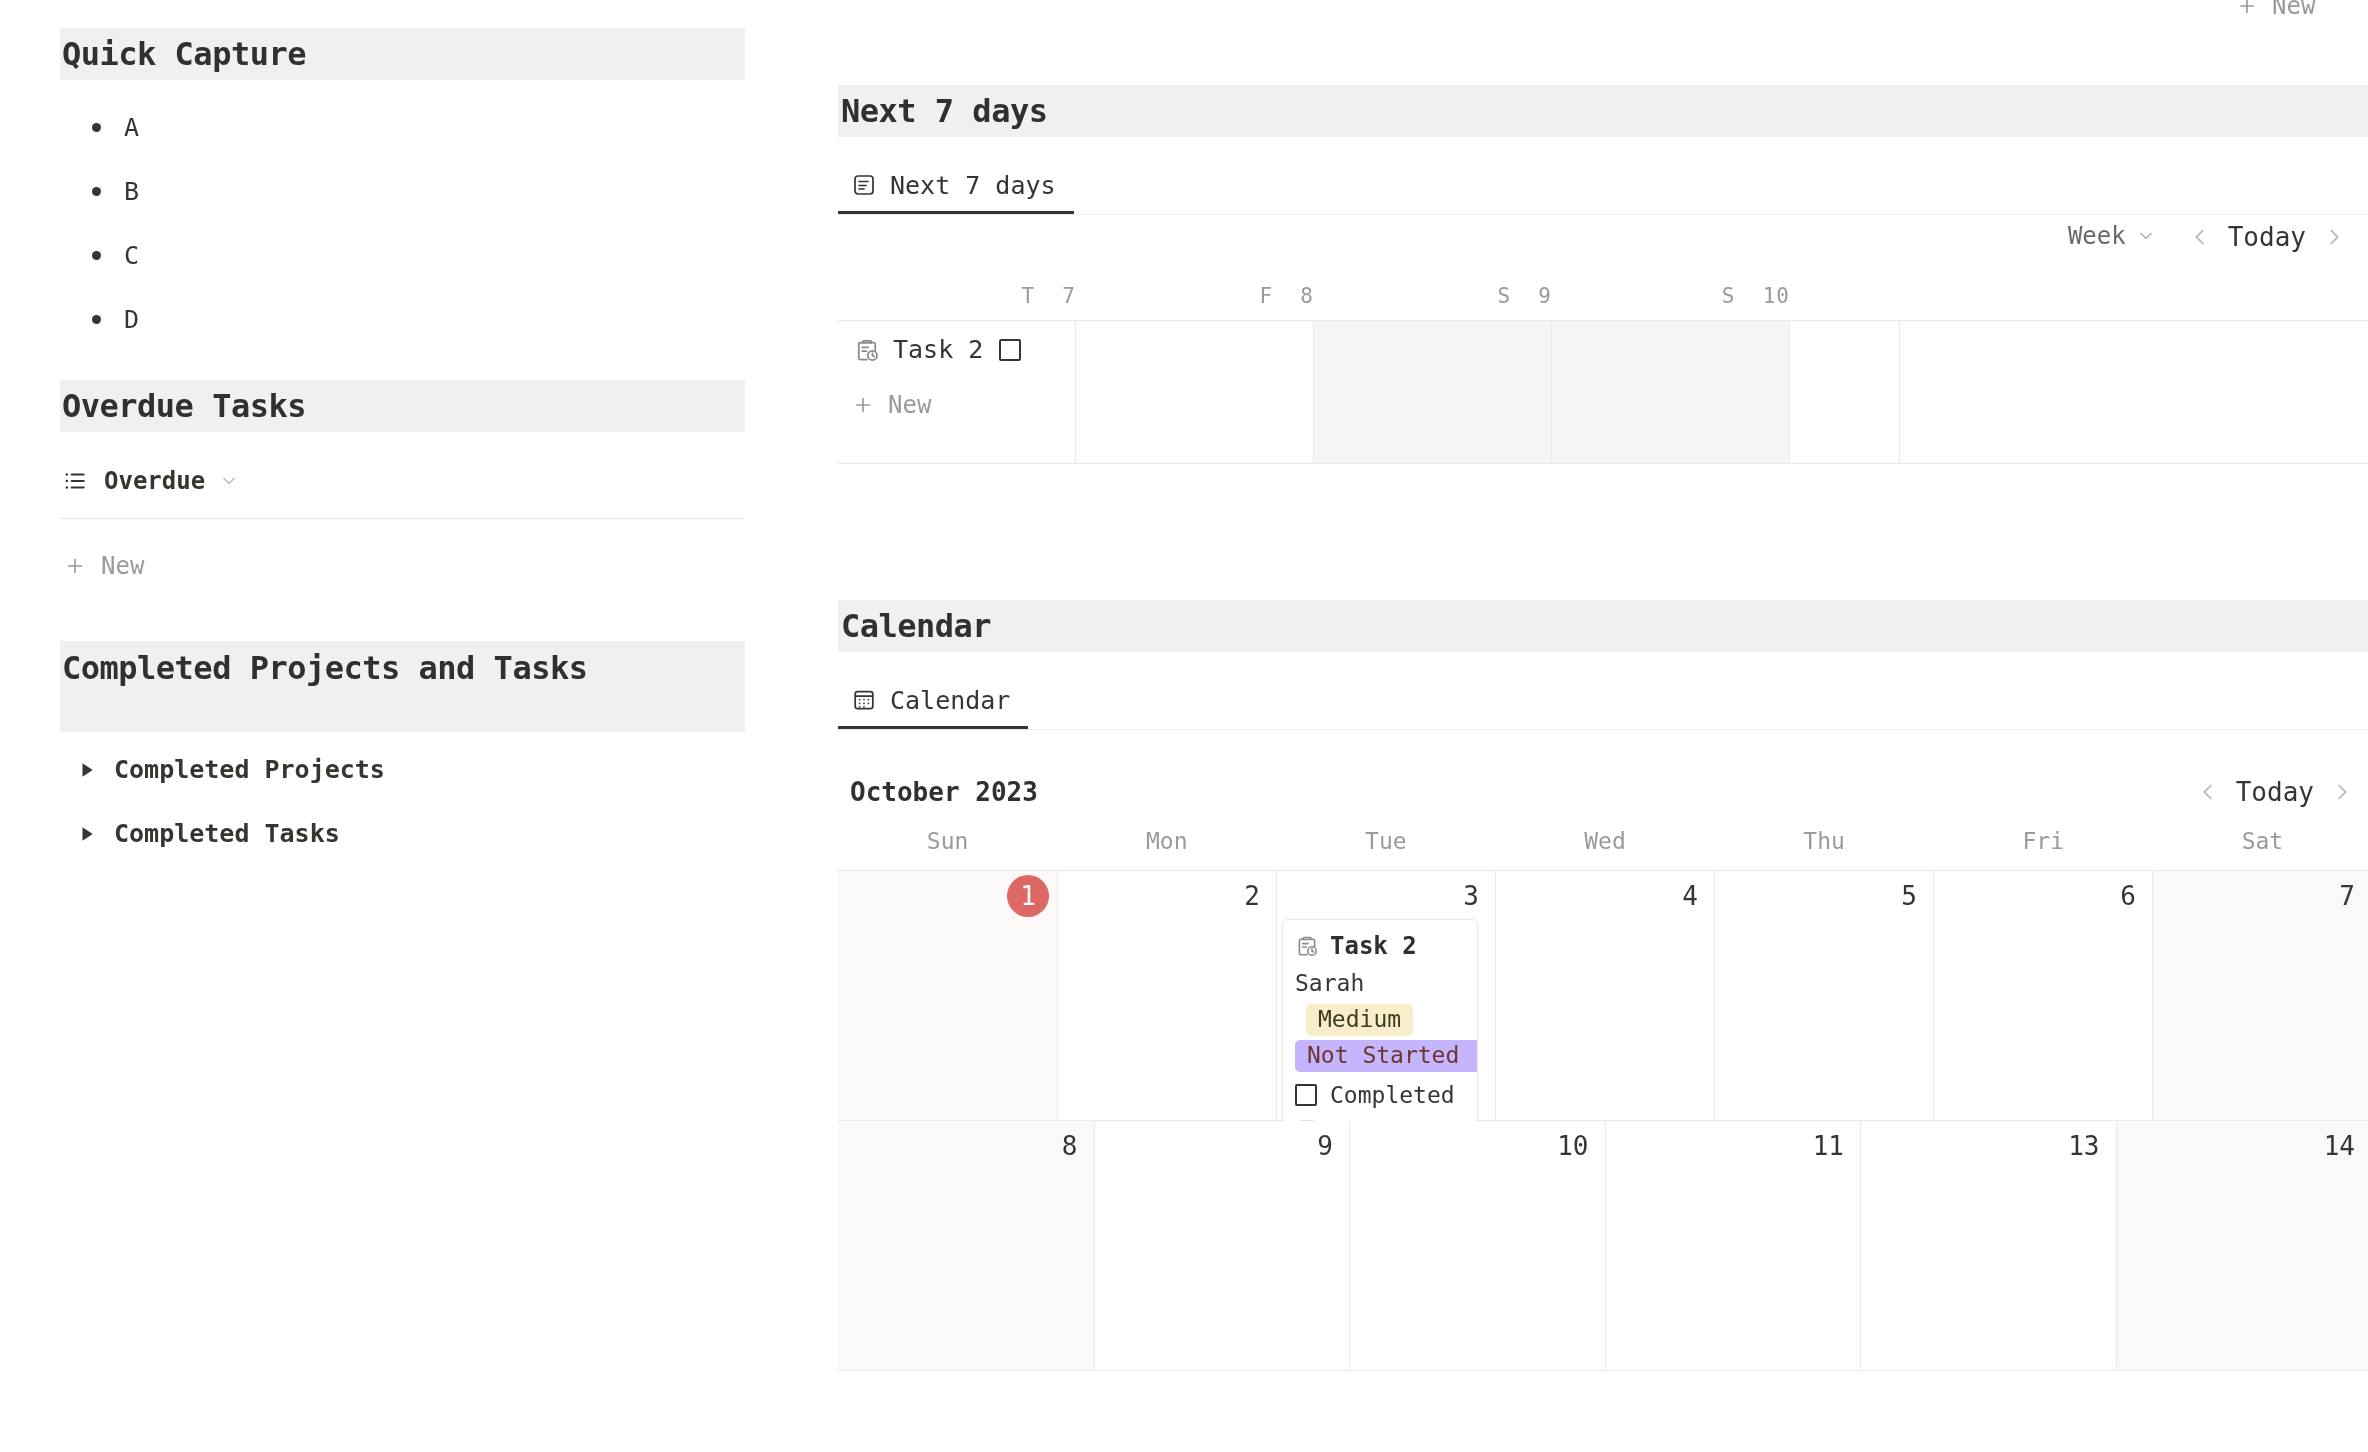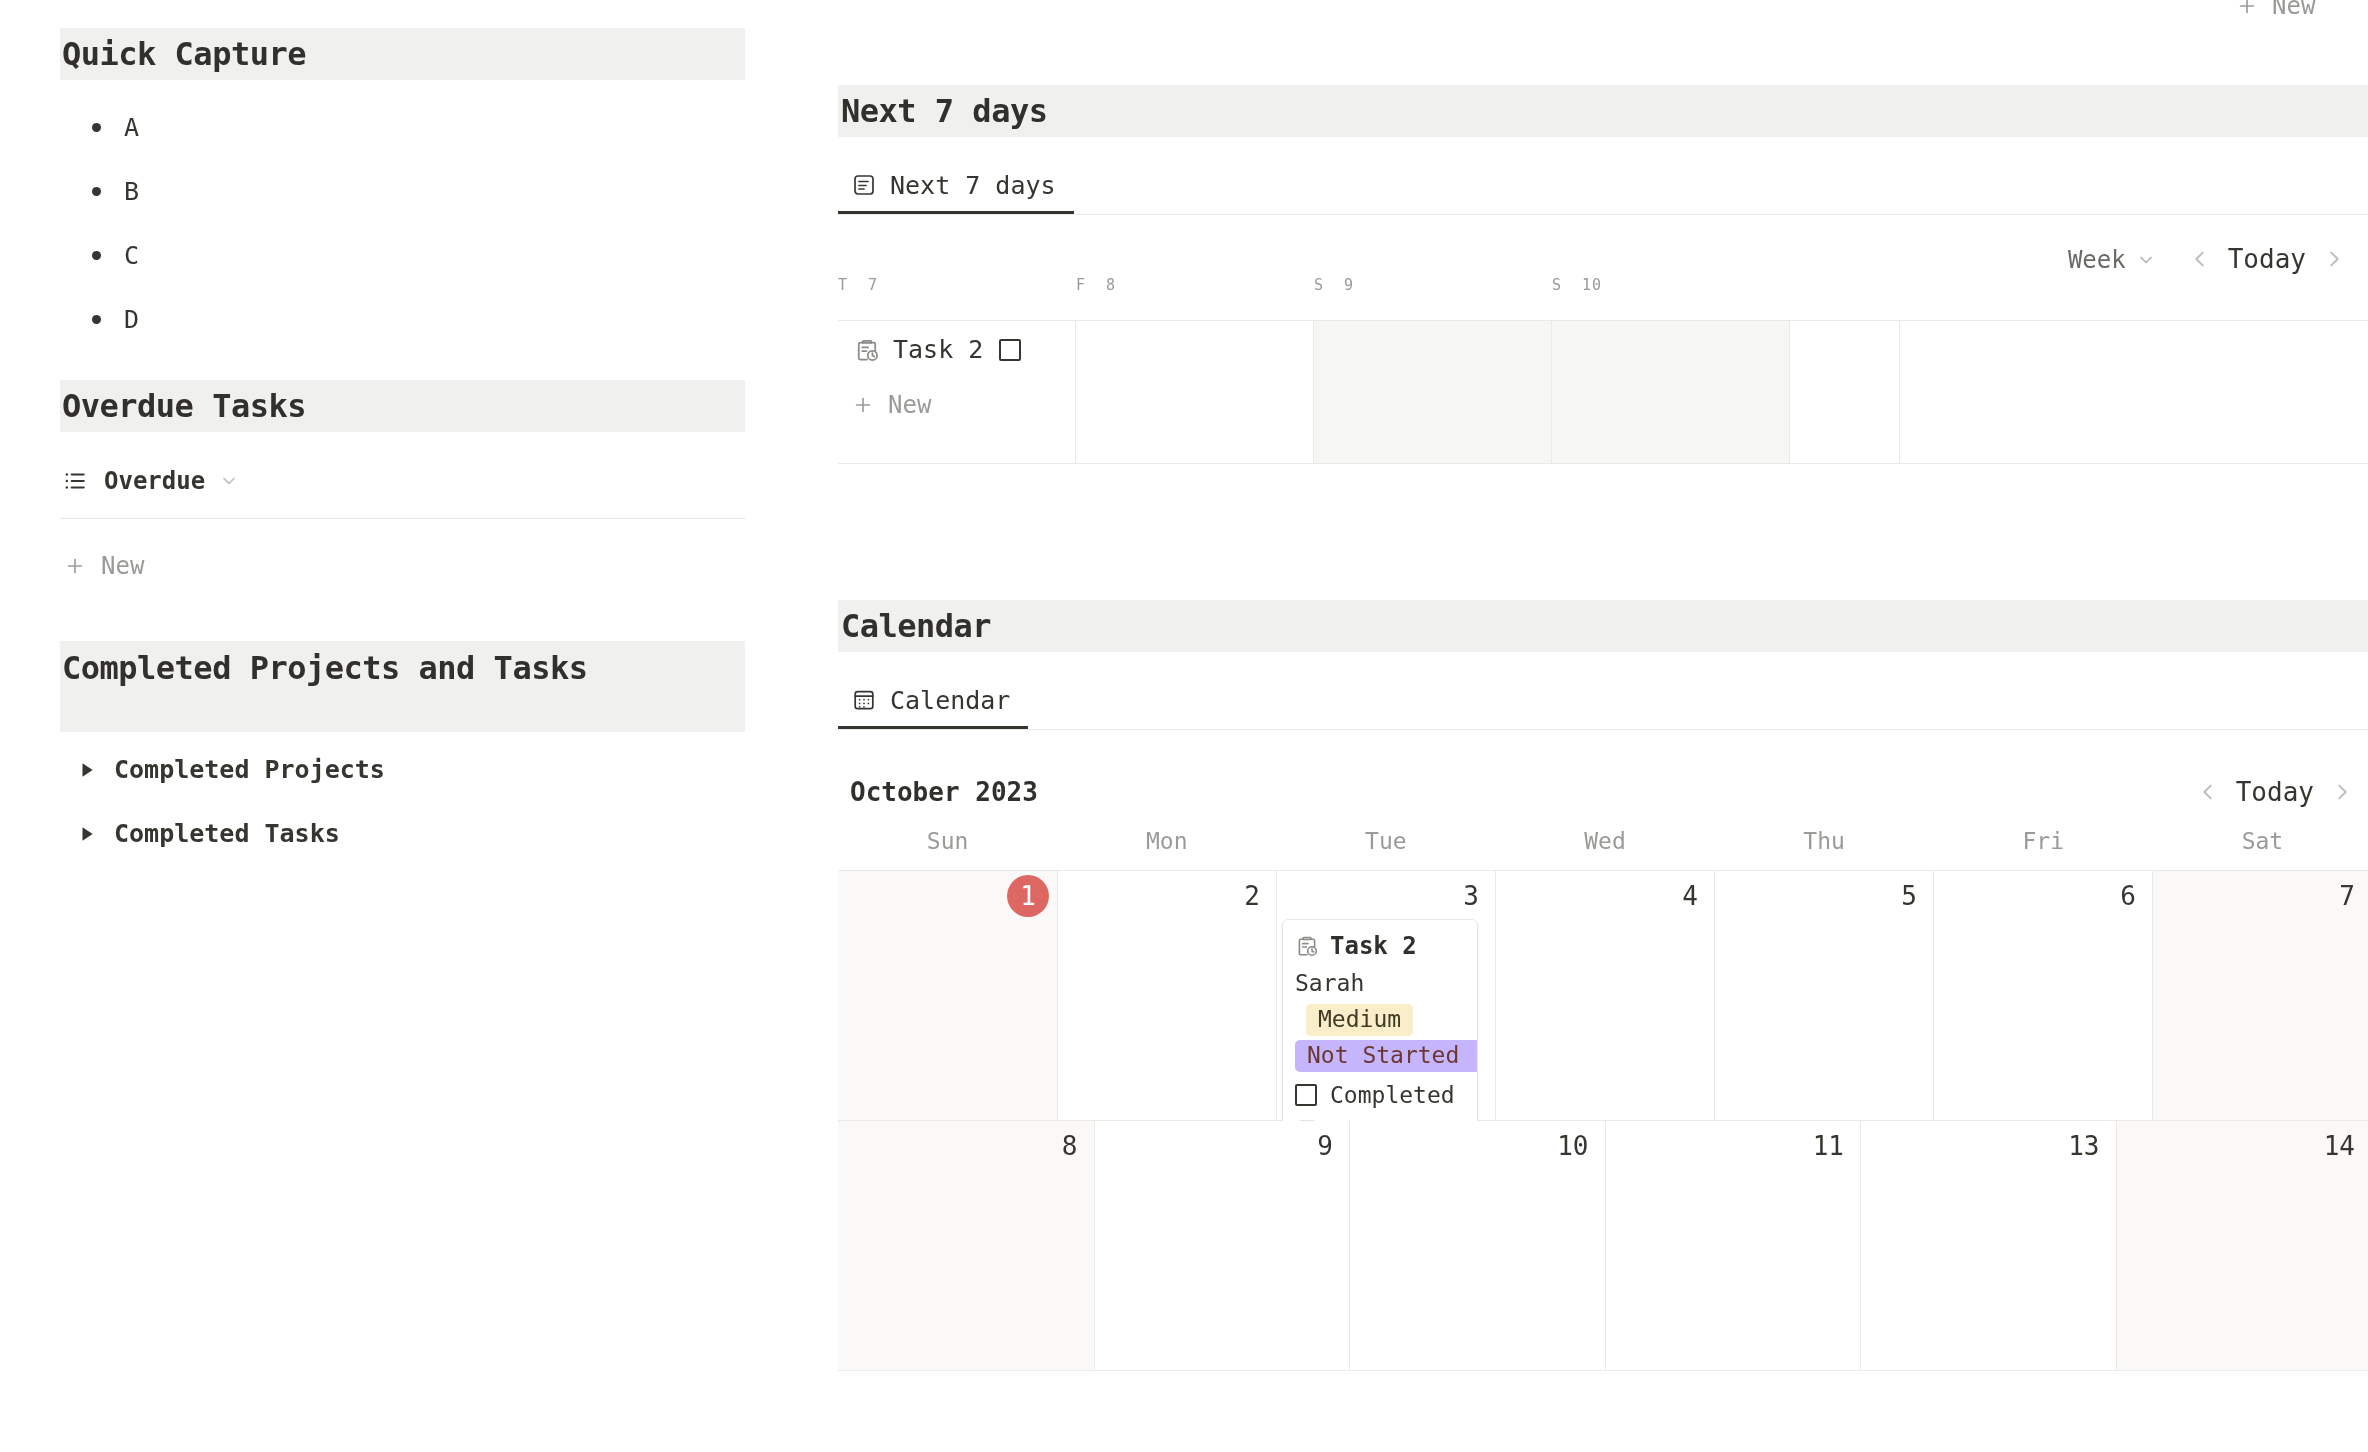--- a/index.html
+++ b/index.html
@@ -183,21 +183,21 @@
     border-bottom: 3px solid #37352f;
   }
   .tab .icn { margin-right: 14px; display:flex; align-items:center; }
 
   
   .week-toolbar {
     position: absolute;
     left: 0px; top: 222px;
     width: 1530px; height: 52px;
     display: flex;
-    align-items: flex-end;
+    align-items: flex-start;
     justify-content: flex-end;
   }
   .wt-week {
     display: flex; align-items: center;
     font-size: 24px; color: #6b6a67;
     margin-right: 26px;
   }
   .wt-week .chev { margin-left: 10px; display:flex; align-items:center; opacity:.65; }
   .nav-group { display: flex; align-items: center; }
   .nav-arrow { width: 36px; display:flex; align-items:center; justify-content:center; opacity:.45; }
@@ -206,24 +206,25 @@
 
   
   .week-head {
     position: absolute;
     left: 0px; top: 276px;
     width: 1534px; height: 44px;
     display: flex;
   }
   .wh-cell {
     flex: 0 0 238px;
-    text-align: left;
-    font-size: 15px;
+    text-align: right;
+    font-size: 21px;
     color: #9b9a97;
     letter-spacing: 1px;
+    margin-top: 8px;
   }
   .wh-cell.partial { flex: 0 0 110px; }
 
   .week-grid {
     position: absolute;
     left: 0px; top: 320px;
     width: 1534px; height: 144px;
     display: flex;
     border-top: 1px solid #eae9e6;
     border-bottom: 1px solid #eae9e6;

